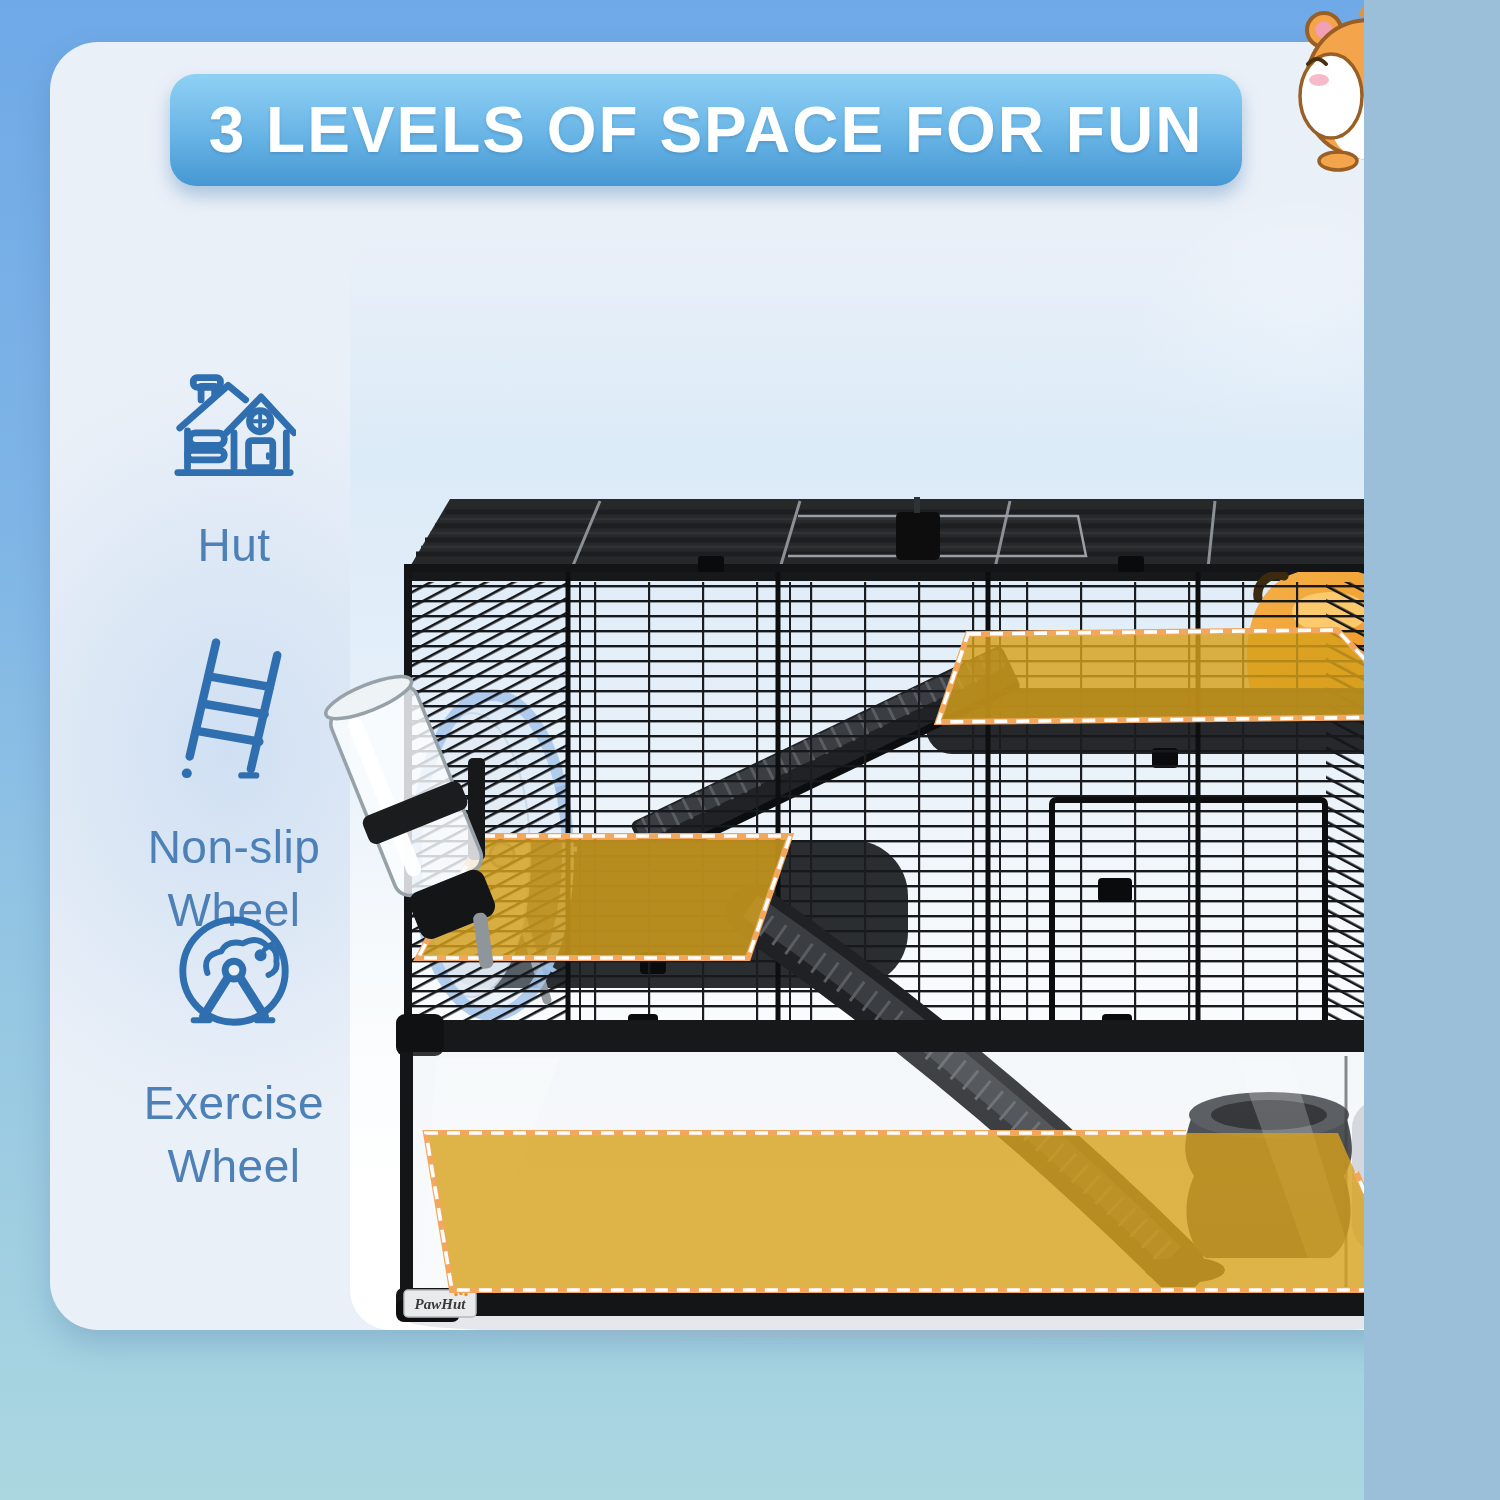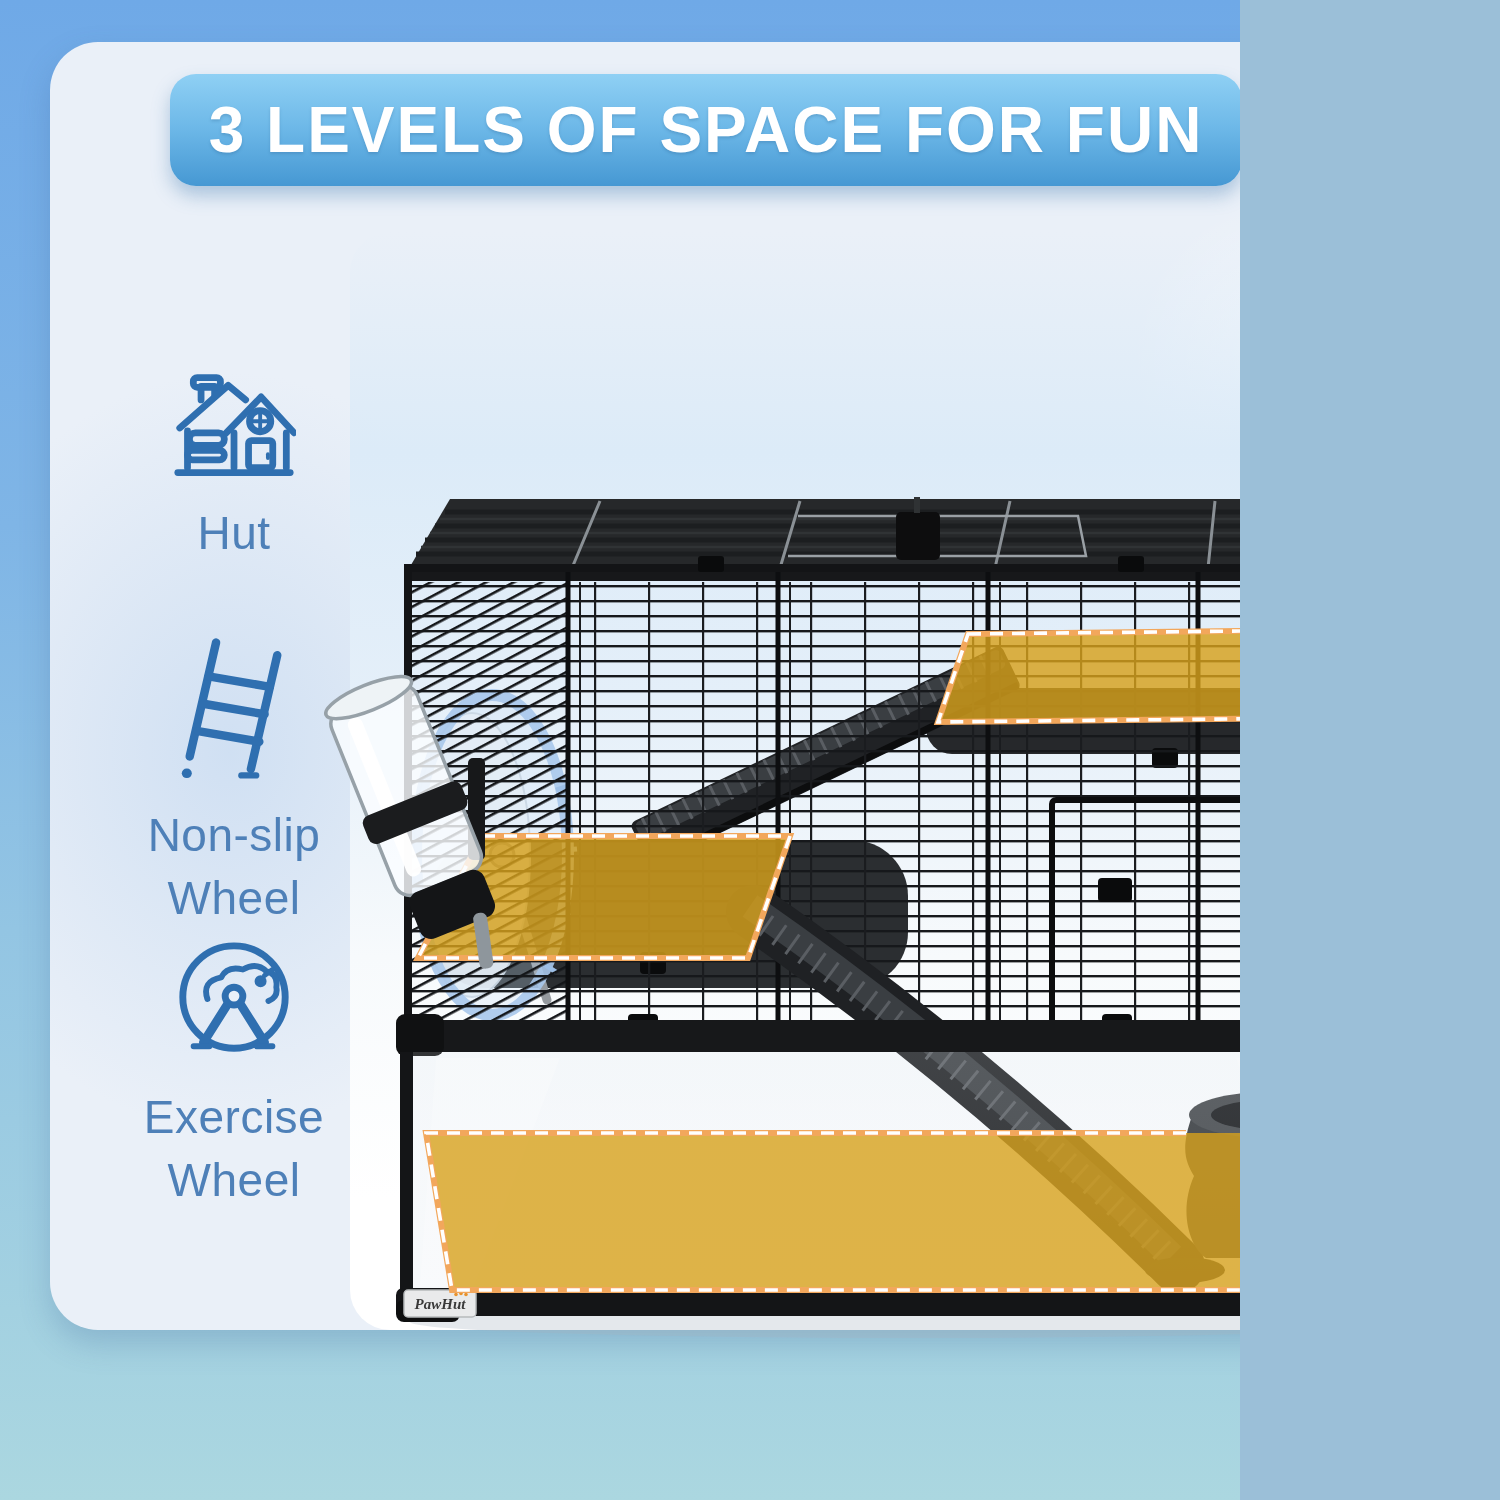--- a/index.html
+++ b/index.html
@@ -1,17 +1,17 @@
 <!DOCTYPE html>
 <html><head>
 <meta charset="utf-8">
 <style>
   html,body{margin:0;padding:0;background:#9bbfd8;}
   .stage{
-    position:relative;width:1240px;height:1500px;overflow:hidden;
+    position:relative;width:1364px;height:1500px;overflow:hidden;
     font-family:"Liberation Sans",sans-serif;
     background:linear-gradient(180deg,#6fa9e7 0%,#7fb5e6 35%,#93c5e3 62%,#abd7e0 100%);
   }
   .card{
     position:absolute;left:50px;top:42px;width:1405px;height:1288px;
     background:#eaf0f8;border-radius:48px;overflow:hidden;
     box-shadow:0 14px 30px rgba(60,100,150,.25);
   }
   .blob1{position:absolute;left:-130px;top:330px;width:620px;height:760px;border-radius:50%;
     background:radial-gradient(closest-side,rgba(205,222,242,.9),rgba(205,222,242,0));}
@@ -29,24 +29,24 @@
   }
   .banner h1{
     margin:0;color:#ffffff;font-size:64px;font-weight:800;letter-spacing:2px;
     text-shadow:0 2px 3px rgba(40,90,140,.25);white-space:nowrap;
   }
   .mascot{position:absolute;left:1278px;top:0px;width:186px;height:176px;z-index:5;}
   .sidebar{position:absolute;left:88px;top:372px;width:292px;z-index:3;}
   .feature{position:absolute;left:0;width:292px;display:flex;flex-direction:column;align-items:center;}
   .f1{top:0;}
   .f2{top:262px;}
-  .f3{top:566px;}
+  .f3{top:540px;}
   .feature .icn{display:block;}
   .feature .lbl{
-    margin-top:20px;text-align:center;color:#4e80b8;font-size:46px;line-height:1.38;
+    margin-top:32px;text-align:center;color:#4e80b8;font-size:46px;line-height:1.38;
     font-weight:400;letter-spacing:.5px;
   }
   .cagesvg{position:absolute;left:0;top:0;width:1500px;height:1500px;z-index:2;}
 </style>
 </head>
 <body>
 
 <div class="stage">
 
   <div class="card">

